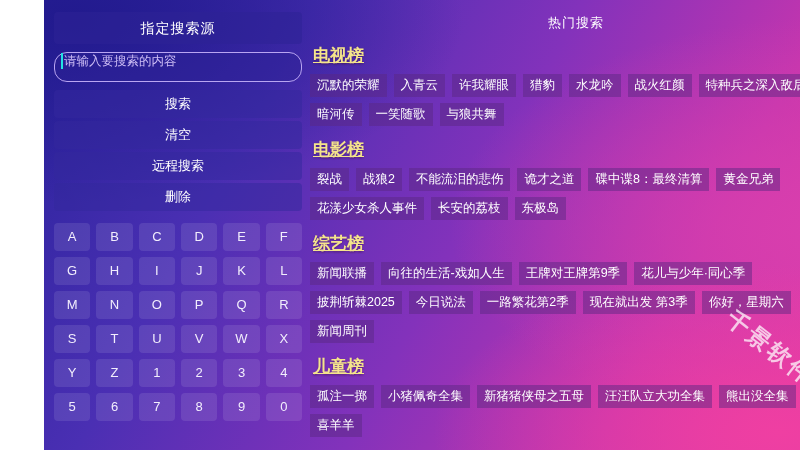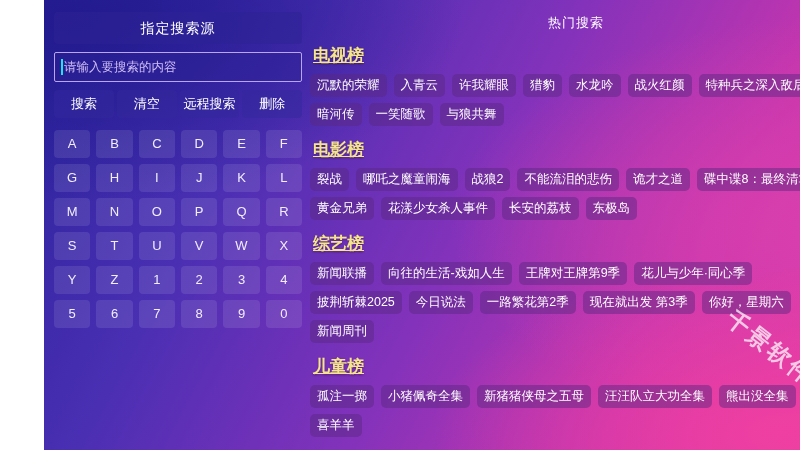--- a/index.html
+++ b/index.html
@@ -40,44 +40,44 @@
     font-size: 14px;
     letter-spacing: 1px;
     background: rgba(46,35,150,0.55);
     border-radius: 4px;
   }
 
   .search-box {
     margin-top: 8px;
     height: 30px;
     border: 1px solid #b9a5f2;
-    border-radius: 2px;
+    border-radius: 13px;
     background: rgba(44,34,148,0.45);
     display: flex;
-    align-items: center;
+    align-items: flex-start;
     padding: 0 6px;
   }
   .caret {
     width: 2px;
     height: 16px;
     background: #22e3e3;
     margin-right: 1px;
     flex: none;
   }
   .placeholder {
     color: #cdbdf5;
     font-size: 12.5px;
     white-space: nowrap;
     overflow: hidden;
   }
 
   .btn-grid {
     margin-top: 8px;
     display: grid;
-    grid-template-columns: 1fr 1fr 1fr 1fr;
+    grid-template-columns: 1fr;
     gap: 3px 3px;
   }
   .act-btn {
     height: 28px;
     line-height: 28px;
     text-align: center;
     color: #ffffff;
     font-size: 13px;
     background: rgba(52,40,158,0.52);
     border-radius: 4px;
@@ -134,21 +134,21 @@
     flex-wrap: wrap;
     gap: 6px 7px;
   }
   .tag {
     height: 23px;
     line-height: 23px;
     padding: 0 7px;
     font-size: 12.5px;
     color: #ffffff;
     background: rgba(90,40,130,0.48);
-    border-radius: 5px;
+    border-radius: 0;
     white-space: nowrap;
     cursor: pointer;
   }
 
   
   .watermark {
     position: absolute;
     right: 22px;
     bottom: 42px;
     color: rgba(255,255,255,0.72);
@@ -240,21 +240,20 @@
             <div class="tag">特种兵之深入敌后</div>
             <div class="tag">暗河传</div>
             <div class="tag">一笑随歌</div>
             <div class="tag">与狼共舞</div>
           </div>
         </div>
         <div class="section">
           <div class="section-head">电影榜</div>
           <div class="tag-row">
             <div class="tag">裂战</div>
-            <div class="tag">哪吒之魔童闹海</div>
             <div class="tag">战狼2</div>
             <div class="tag">不能流泪的悲伤</div>
             <div class="tag">诡才之道</div>
             <div class="tag">碟中谍8：最终清算</div>
             <div class="tag">黄金兄弟</div>
             <div class="tag">花漾少女杀人事件</div>
             <div class="tag">长安的荔枝</div>
             <div class="tag">东极岛</div>
           </div>
         </div>

